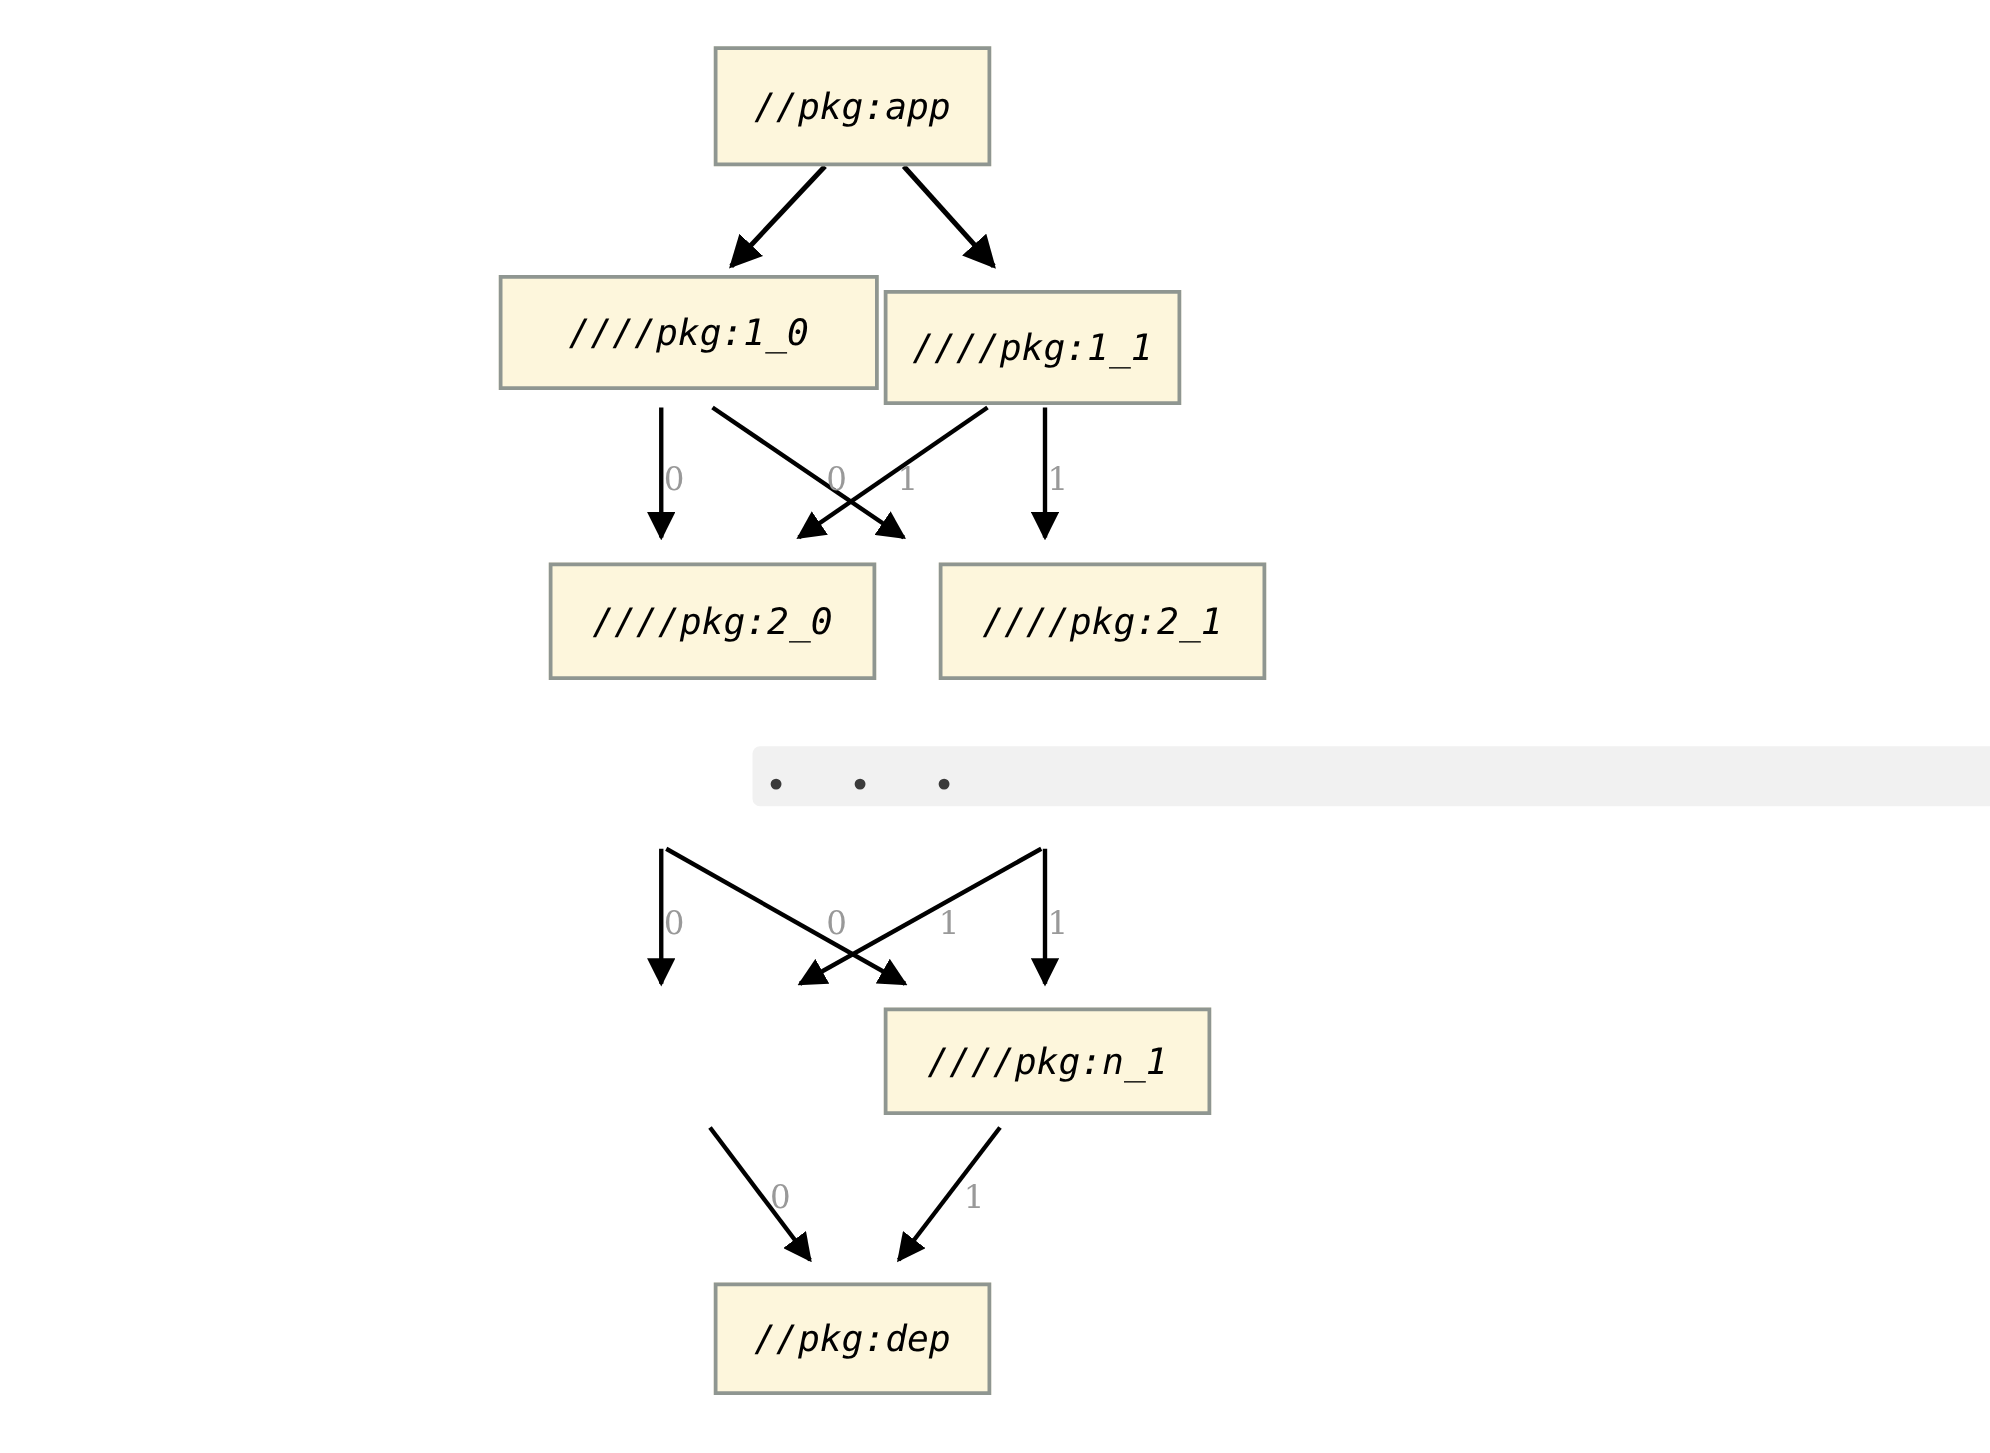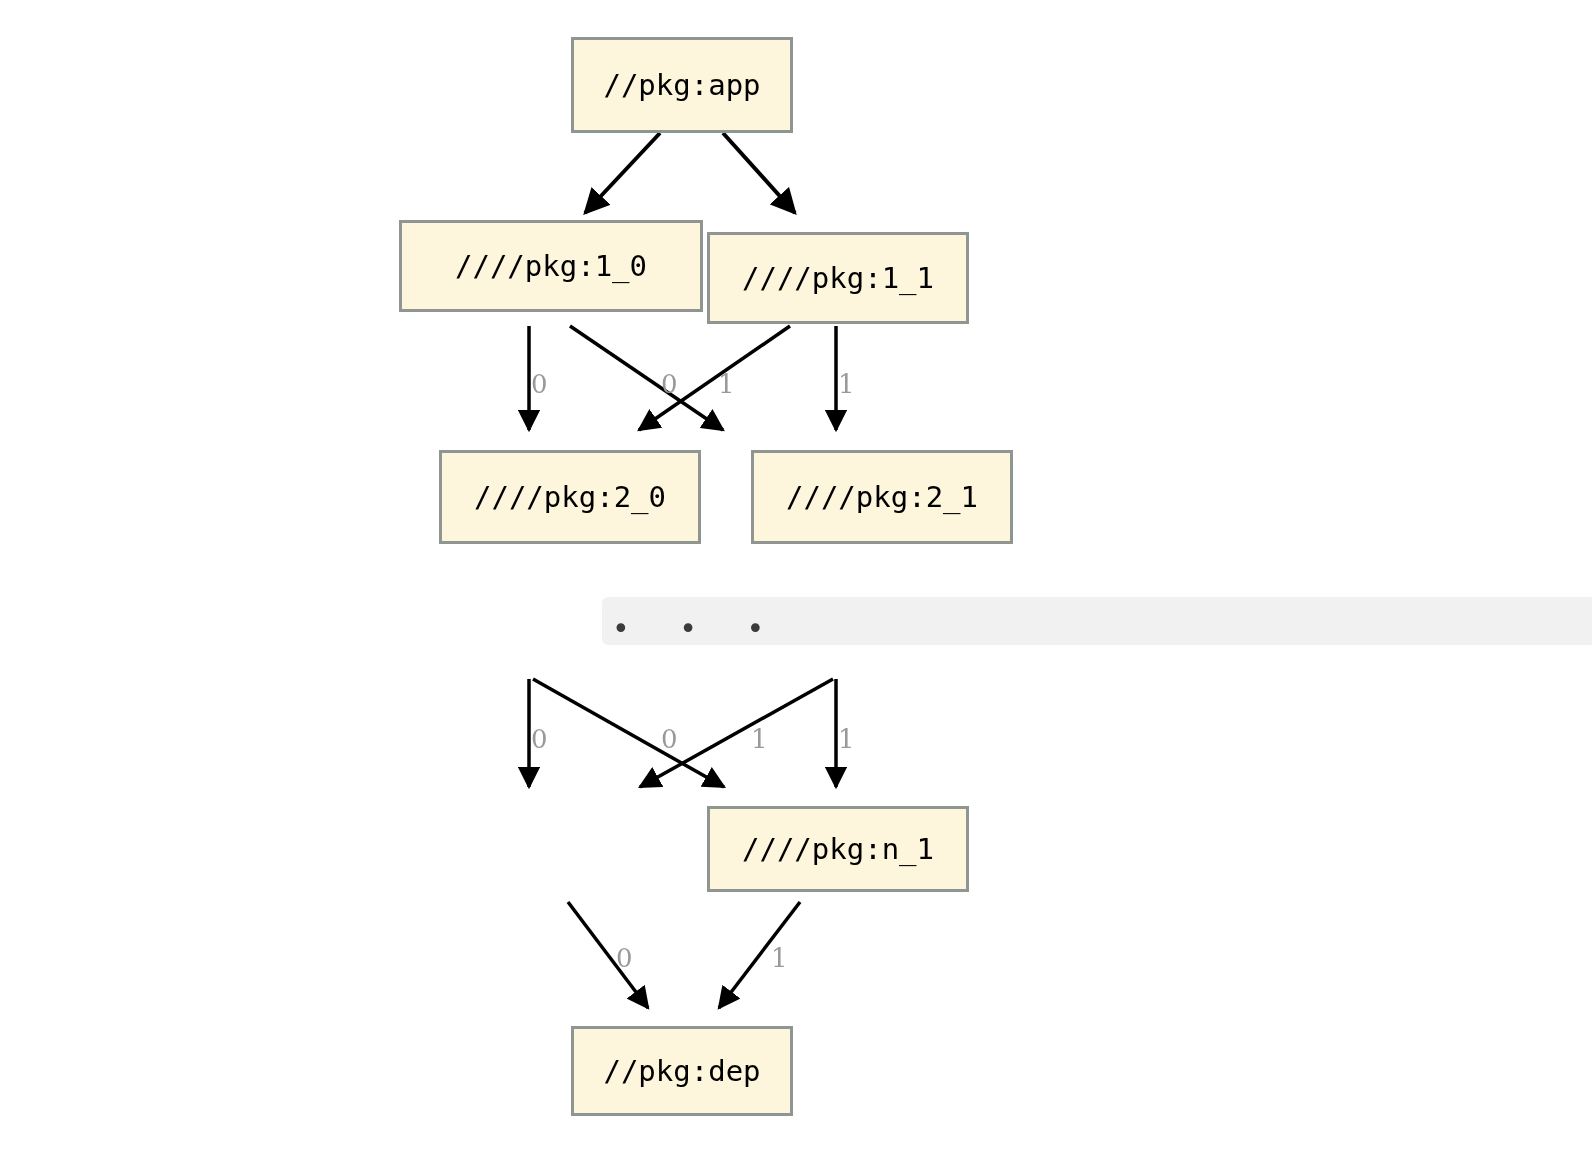--- a/index.html
+++ b/index.html
@@ -26,20 +26,21 @@
     display: block;
   }
   .node-box {
     position: absolute;
     box-sizing: border-box;
     background: #fdf6dc;
     border: 3px solid #8f9691;
     display: flex;
     align-items: center;
     justify-content: center;
+    font-style: italic;
   }
   .node-label {
     font-family: "DejaVu Sans Mono", monospace;
     font-size: 29px;
     color: #000000;
     letter-spacing: 0px;
     white-space: pre;
     line-height: 1;
   }
   .edge-label {
@@ -130,21 +131,21 @@
   </svg>
 
   <div class="node-box" style="left:571px; top:37px; width:222px; height:96px;">
     <span class="node-label">//pkg:app</span>
   </div>
 
   <div class="node-box" style="left:399px; top:220px; width:304px; height:92px;">
     <span class="node-label">////pkg:1_0</span>
   </div>
 
-  <div class="node-box" style="left:707px; top:232px; width:262px; height:92px;">
+  <div class="node-box" style="left:707px; top:232px; width:238px; height:92px;">
     <span class="node-label">////pkg:1_1</span>
   </div>
 
   <div class="node-box" style="left:399px; top:450px; width:262px; height:94px;margin-left:40px;">
     <span class="node-label">////pkg:2_0</span>
   </div>
 
   <div class="node-box" style="left:707px; top:450px; width:262px; height:94px;margin-left:44px;">
     <span class="node-label">////pkg:2_1</span>
   </div>

